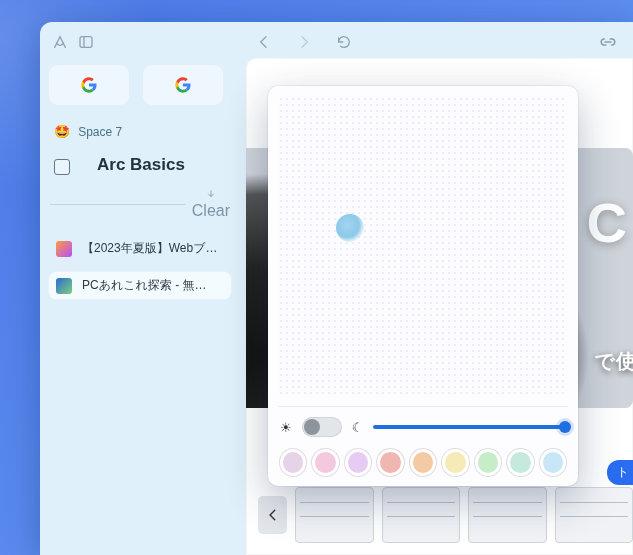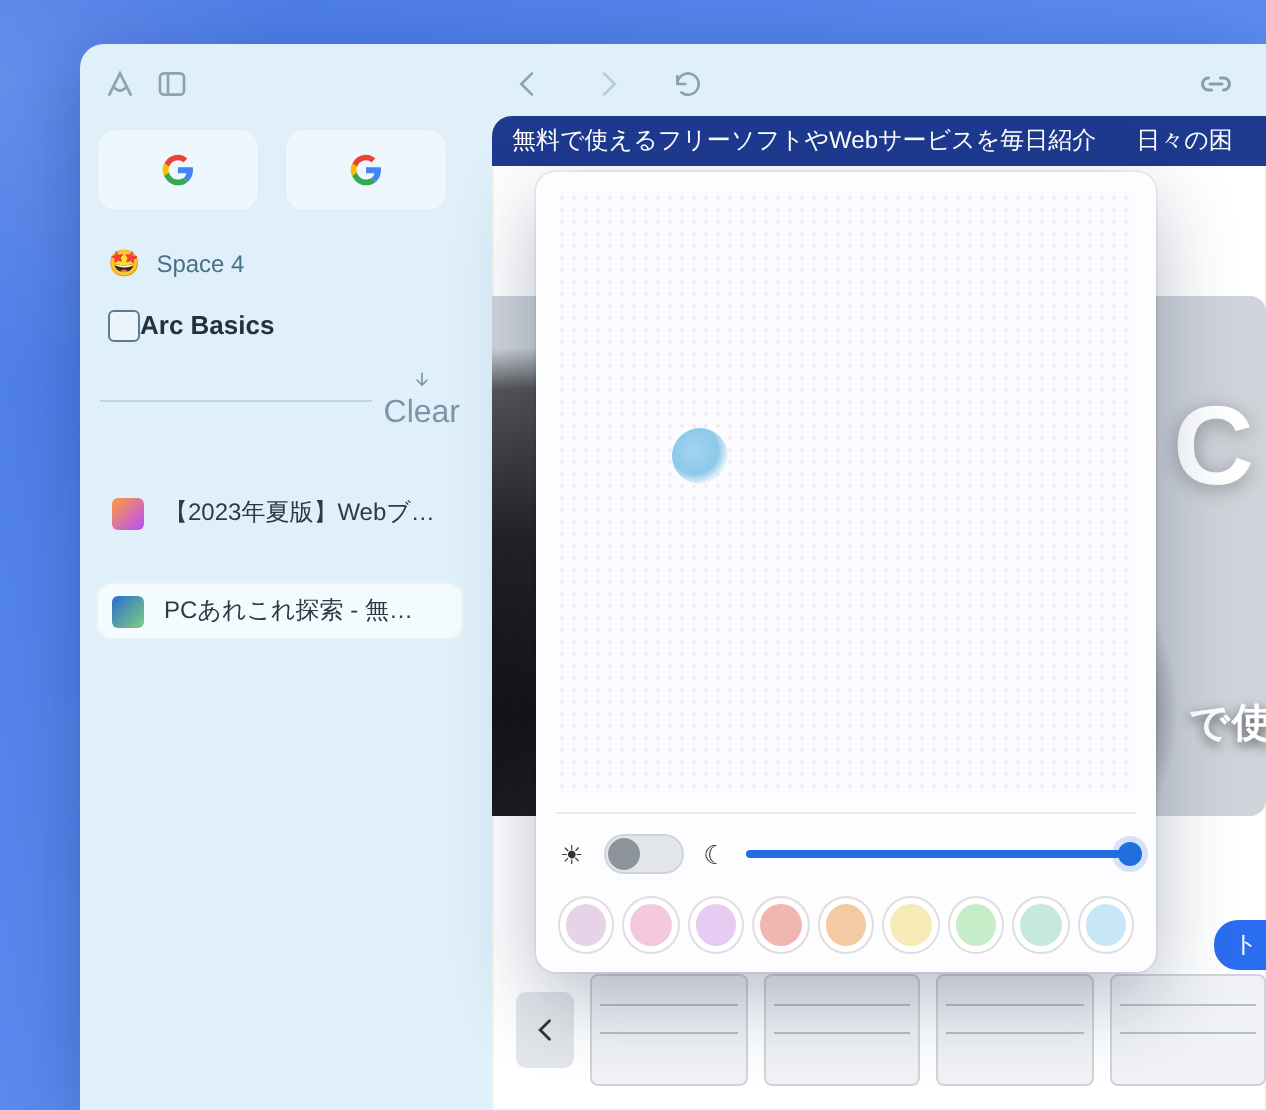--- a/index.html
+++ b/index.html
@@ -18,28 +18,28 @@
   }
   .sidebar { width: 200px; padding: 6px 8px 0 8px; display: flex; flex-direction: column; }
   .sb-top { display: flex; gap: 10px; align-items: center; height: 28px; padding: 2px 4px; }
   .sb-top svg, .tb-icons svg { display:block; }
   .tb-btn { opacity: .55; cursor: pointer; }
   .pinned { display: flex; gap: 12px; margin: 8px 0 10px 0; }
   .pin-tile { width: 82px; height: 42px; background: #edf7fd; border-radius: 10px; display:flex; align-items:center; justify-content:center; box-shadow: inset 0 0 0 1px rgba(0,0,0,0.04); }
   .g-icon { width: 16px; height: 16px; }
   .space { display:flex; align-items:center; gap:8px; padding: 4px 6px; margin: 4px 0 6px 0; font-size: 12px; color:#375; }
   .space-emoji { font-size: 13px; }
-  .folder-row { display:flex; align-items:flex-start; gap:0; padding: 6px 6px; font-size: 13px; font-weight:600; color:#24323e; }
+  .folder-row { display:flex; align-items:flex-end; gap:27px; padding: 6px 6px; font-size: 17px; font-weight:600; color:#24323e; }
   .folder-ico { width:16px; height:16px; border: 1.5px solid #5f7a90; background: #eaf4fb; border-radius: 3px; }
   .divider-row { display:flex; align-items:center; gap:6px; margin: 8px 2px 6px 2px; }
   .div-line { flex:1; height:1px; background: rgba(60,90,110,0.18); }
   .clear-lbl { font-size: 16px; color:#7d95a6; display:flex; align-items:center; gap:3px;flex-direction:column; }
   .newtab-row { display:flex; align-items:center; gap:12px; padding: 8px 6px; font-size: 13px; color:#314451; cursor:pointer; }
   .plus { width:14px; height:14px; color:#314451; }
-  .tab-item { display:flex; align-items:center; gap:10px; padding: 6px 8px; font-size: 12px; color:#2c3a44; border-radius: 8px; margin-top:20px; cursor:pointer; }
+  .tab-item { display:flex; align-items:center; gap:10px; padding: 6px 8px; font-size: 12px; color:#2c3a44; border-radius: 8px; margin-top:8px; cursor:pointer; }
   .tab-item.active { background:#f4fbff; box-shadow: inset 0 0 0 1px rgba(0,0,0,0.04); text-align: center; }
   .favi { width:16px; height:16px; border-radius:3px; background:#333; display:inline-block; flex-shrink:0; }
   .favi.a { background: linear-gradient(135deg,#ff9a3c,#b74eff); }
   .favi.b { background: linear-gradient(135deg,#2b6bd1,#7ecf7e); }
   .tab-title { white-space: nowrap; overflow:hidden; text-overflow: ellipsis; max-width: 145px; }
 
   .main { flex:1; position: relative; background:#dff0fa; }
   .toolbar { height: 28px; margin-top:6px; display:flex; align-items:center; padding: 0 16px; gap:24px; }
   .toolbar .spacer { flex:1; }
   .link-icon { opacity:.6; }
@@ -110,21 +110,21 @@
             <path fill="#EA4335" d="M24 9.5c3.9 0 6.6 1.7 8.1 3.1l5.9-5.9C34.3 3.1 29.7 1 24 1 14.8 1 6.9 6.6 3.5 14.7l7 5.4C12.2 14 17.6 9.5 24 9.5z"></path>
             <path fill="#4285F4" d="M46.5 24.5c0-1.6-.1-3.2-.4-4.7H24v9h12.7c-.5 3-2.2 5.5-4.7 7.2l7.2 5.6C43.6 37.5 46.5 31.5 46.5 24.5z"></path>
             <path fill="#FBBC05" d="M10.5 28.1c-.5-1.4-.8-2.9-.8-4.6s.3-3.2.8-4.6l-7-5.4C1.9 17 1 20.4 1 24s.9 7 2.5 10.5l7-5.4z"></path>
             <path fill="#34A853" d="M24 47c6.1 0 11.2-2 14.9-5.5l-7.2-5.6c-2 1.4-4.7 2.3-7.7 2.3-6.4 0-11.8-4.5-13.5-10.6l-7 5.4C6.9 41.4 14.8 47 24 47z"></path>
           </svg>
       </div>
     </div>
 
     <div class="space">
       <span class="space-emoji">🤩</span>
-      <span style="color:#4a7187">Space 4</span>
+      <span style="color:#4a7187">Space 7</span>
     </div>
 
     <div class="folder-row">
       <span class="folder-ico"></span>
       <span>Arc Basics</span>
     </div>
 
     <div class="divider-row">
       <div class="div-line"></div>
       <span class="clear-lbl">
@@ -167,24 +167,20 @@
       <span class="tb-btn link-icon">
           <svg width="18" height="12" viewBox="0 0 24 14">
             <path d="M8 7H4a4 4 0 0 0 0 0" fill="none"></path>
             <path d="M9 7H6a4 4 0 1 1 0-0" fill="none"></path>
             <path d="M8 7H16M7 3a4 4 0 0 0 0 8h2M17 11a4 4 0 0 0 0-8h-2" fill="none" stroke="#4c6578" stroke-width="2" stroke-linecap="round"></path>
           </svg>
         </span>
     </div>
 
     <div class="content">
-      <div class="banner">
-        <span>無料で使えるフリーソフトやWebサービスを毎日紹介</span>
-        <span>日々の困</span>
-      </div>
 
       <div class="kb-img">
         <div class="kb-dark"></div>
         <div class="kb-c-letter">C</div>
         <div class="kb-sub">で使</div>
       </div>
 
       <div class="btn-pill">ト</div>
 
       <div class="thumbs">

